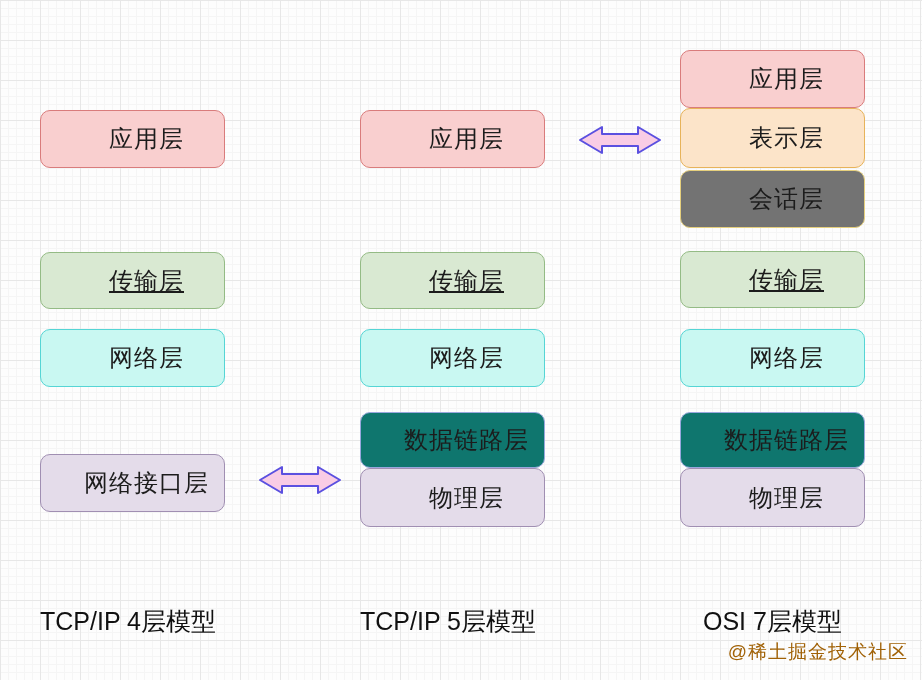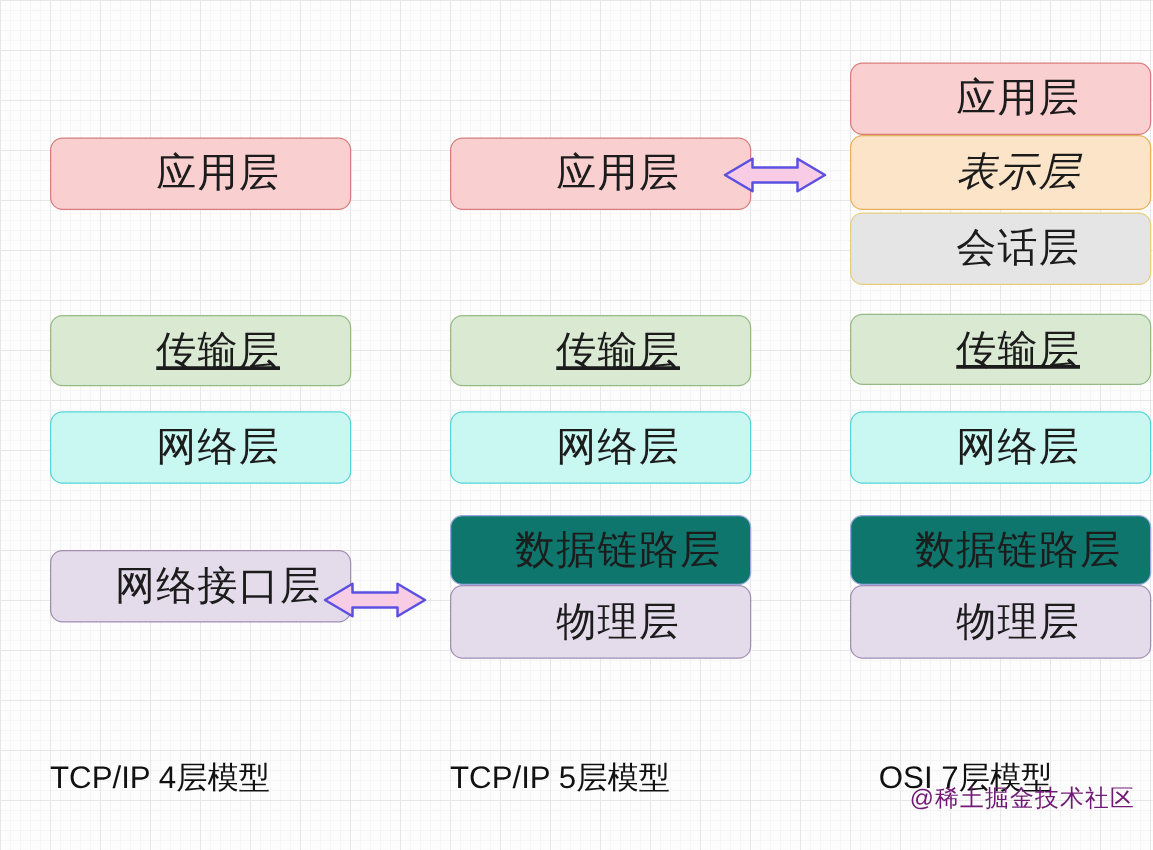--- a/index.html
+++ b/index.html
@@ -15,59 +15,59 @@
     background-color: #fdfdfd;
     background-image:
       linear-gradient(to right, #e7e7e7 1px, transparent 1px),
       linear-gradient(to bottom, #e7e7e7 1px, transparent 1px),
       linear-gradient(to right, #f5f5f5 1px, transparent 1px),
       linear-gradient(to bottom, #f5f5f5 1px, transparent 1px);
     background-size: 40px 40px, 40px 40px, 8px 8px, 8px 8px;
   }
   .box {
     position: absolute;
-    width: 241px;
+    width: 185px;
     box-sizing: border-box;
     border-radius: 10px;
     border: 1.5px solid;
     display: flex;
     align-items: center;
     justify-content: center;
-    font-size: 32px;
+    font-size: 24px;
     color: #1c1c1c;
     letter-spacing: 1px;
     padding-left: 28px;
   }
   .pink     { background: #f9cfcf; border-color: #d97c7c; }
   .green    { background: #d9e9d2; border-color: #94bb85; text-decoration: underline; }
   .cyan     { background: #c9f8f2; border-color: #55d5d5; font-family: Liberation Serif, serif; }
   .lavender { background: #e4dcea; border-color: #a08fb2; }
   .blue     { background: #0f766e; border-color: #98a7dd; }
   .peach    { background: #fce4c9; border-color: #e7b35a; }
-  .yellow   { background: #e5e5e5; border-color: #e5cf7d; }
+  .yellow   { background: #737373; border-color: #e5cf7d; }
 
   
   .c1 { left: 40px; }
   .c1-app   { top: 110px; height: 58px; }
   .c1-trans { top: 252px; height: 57px; }
   .c1-net   { top: 329px; height: 58px; }
-  .c1-netif { top: 440px; height: 58px; }
+  .c1-netif { top: 454px; height: 58px; }
 
   
   .c2 { left: 360px; }
   .c2-app   { top: 110px; height: 58px; }
   .c2-trans { top: 252px; height: 57px; }
   .c2-net   { top: 329px; height: 58px; }
   .c2-dll   { top: 412px; height: 56px; }
   .c2-phy   { top: 468px; height: 59px; }
 
   
   .c3 { left: 680px; }
   .c3-app   { top: 50px;  height: 58px; }
-  .c3-pres  { top: 108px; height: 60px; font-style: italic; }
+  .c3-pres  { top: 108px; height: 60px; }
   .c3-sess  { top: 170px; height: 58px; }
   .c3-trans { top: 251px; height: 57px; }
   .c3-net   { top: 329px; height: 58px; }
   .c3-dll   { top: 412px; height: 56px; }
   .c3-phy   { top: 468px; height: 59px; }
 
   .arrow {
     position: absolute;
     width: 84px;
     height: 34px;
@@ -84,23 +84,23 @@
     color: #111111;
     white-space: nowrap;
   }
   .col-label.c1 { left: 40px; }
   .col-label.c2 { left: 360px; }
   .col-label.c3 { left: 703px; }
 
   .watermark {
     position: absolute;
     right: 14px;
-    top: 626px;
+    top: 639px;
     font-size: 19px;
-    color: #701a75;
+    color: #a16207;
     letter-spacing: 1px;
   }
 </style>
 </head>
 <body>
 
 <div class="box pink c1 c1-app">应用层</div>
 <div class="box green c1 c1-trans">传输层</div>
 <div class="box cyan c1 c1-net">网络层</div>
 <div class="box lavender c1 c1-netif">网络接口层</div>

